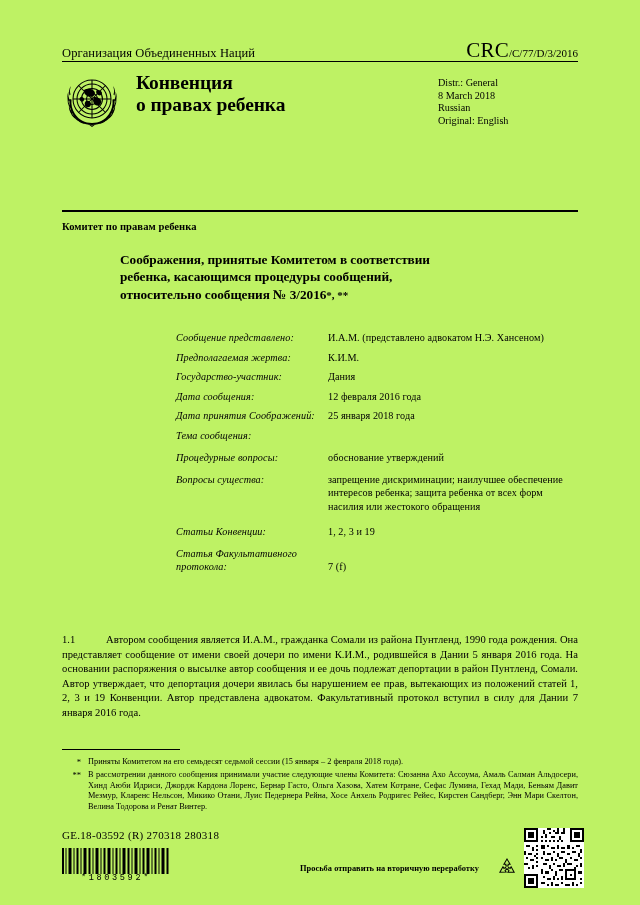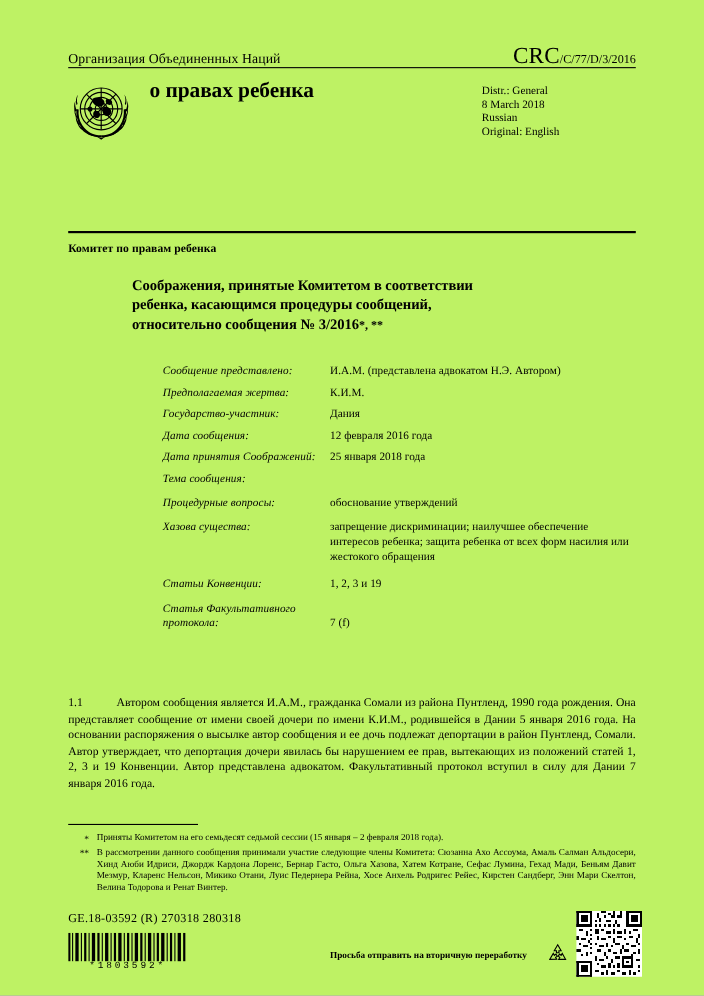--- a/index.html
+++ b/index.html
@@ -120,20 +120,21 @@
   .meta {
     position: absolute;
     left: 148px;
     top: 331px;
     width: 430px;
     font-size: 10.2px;
   }
   .meta-row {
     display: flex;
     margin-bottom: 6.5px;
+    margin-left: 28px;
   }
   .meta-label {
     flex: 0 0 152px;
     font-style: italic;
     line-height: 13px;
     letter-spacing: 0.1px;
   }
   .meta-value {
     flex: 1 1 auto;
     line-height: 13px;
@@ -300,20 +301,21 @@
             <path d="M44 34 C50 30 58 31 63 35 C68 39 66 45 61 47 C55 49 48 46 45 41 Z"></path>
             <path d="M64 48 C70 47 76 50 78 55 C80 61 75 66 70 65 C64 64 61 57 63 52 Z"></path>
             <path d="M48 56 C53 54 58 57 58 62 C58 67 53 70 49 68 C45 66 44 59 48 56 Z"></path>
             <path d="M70 34 C75 33 80 36 80 40 C80 44 76 46 72 44 C68 42 67 36 70 34 Z"></path>
             <path d="M38 48 C42 47 45 50 44 54 C43 58 38 58 36 55 C34 52 35 49 38 48 Z"></path>
           </g>
         </svg>
       </div>
 
       <div class="conv-title">
+        <div>Конвенция</div>
         <div>о правах ребенка</div>
       </div>
 
       <div class="distr-block">
         <div>Distr.: General</div>
         <div>8 March 2018</div>
         <div>Russian</div>
         <div>Original: English</div>
       </div>
     </div>
@@ -327,21 +329,21 @@
     <div>Соображения, принятые Комитетом в соответствии</div>
     <div>ребенка, касающимся процедуры сообщений,</div>
     <div>
       <span>относительно сообщения № 3/2016</span><span class="asterisks">*, **</span>
     </div>
   </div>
 
   <div class="meta">
     <div class="meta-row">
       <div class="meta-label">Сообщение представлено:</div>
-      <div class="meta-value">И.А.М. (представлена адвокатом Н.Э. Автором)</div>
+      <div class="meta-value">И.А.М. (представлено адвокатом Н.Э. Хансеном)</div>
     </div>
     <div class="meta-row">
       <div class="meta-label">Предполагаемая жертва:</div>
       <div class="meta-value">К.И.М.</div>
     </div>
     <div class="meta-row">
       <div class="meta-label">Государство-участник:</div>
       <div class="meta-value">Дания</div>
     </div>
     <div class="meta-row">
@@ -353,21 +355,21 @@
       <div class="meta-value">25 января 2018 года</div>
     </div>
     <div class="meta-row tall gap-mid">
       <div class="meta-label">Тема сообщения:</div>
     </div>
     <div class="meta-row gap-mid">
       <div class="meta-label">Процедурные вопросы:</div>
       <div class="meta-value">обоснование утверждений</div>
     </div>
     <div class="meta-row tall gap-big">
-      <div class="meta-label">Хазова существа:</div>
+      <div class="meta-label">Вопросы существа:</div>
       <div class="meta-value">запрещение дискриминации; наилучшее обеспечение интересов ребенка; защита ребенка от всех форм насилия или жестокого обращения</div>
     </div>
     <div class="meta-row gap-mid">
       <div class="meta-label">Статьи Конвенции:</div>
       <div class="meta-value">1, 2, 3 и 19</div>
     </div>
     <div class="meta-row">
       <div class="meta-label">Статья Факультативного протокола:</div>
       <div class="meta-value" style="align-self:flex-end">7 (f)</div>
     </div>

